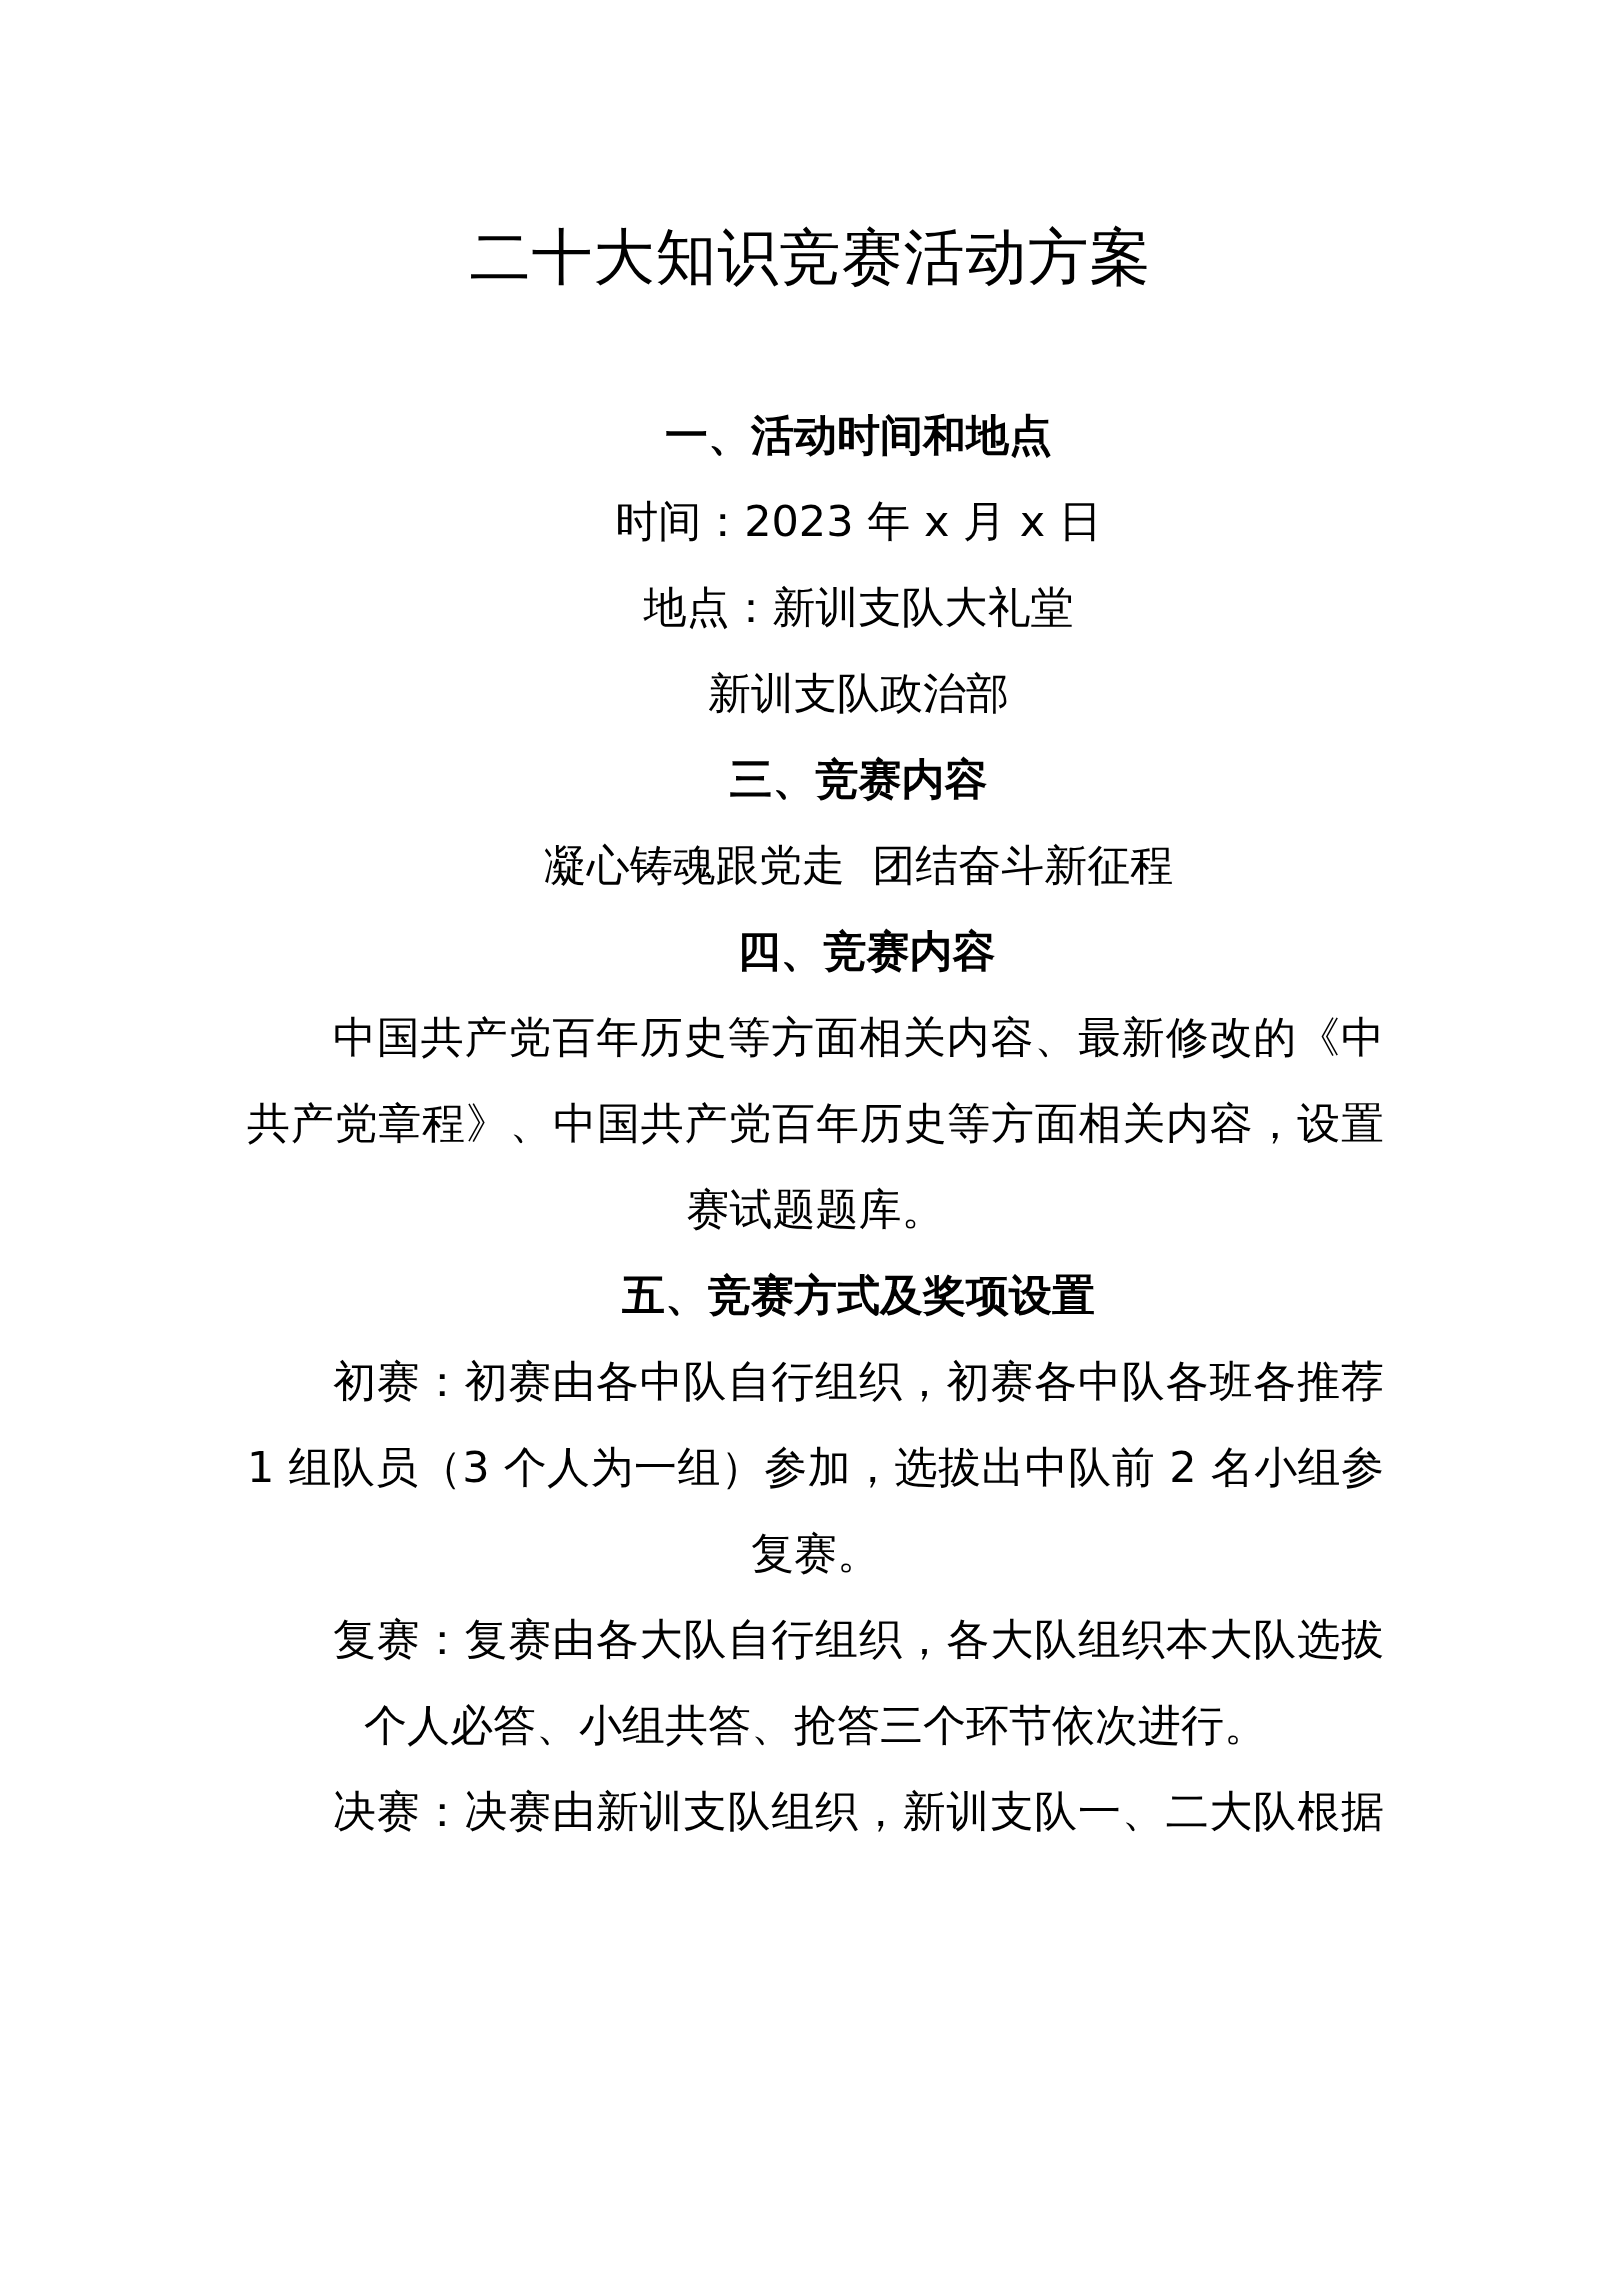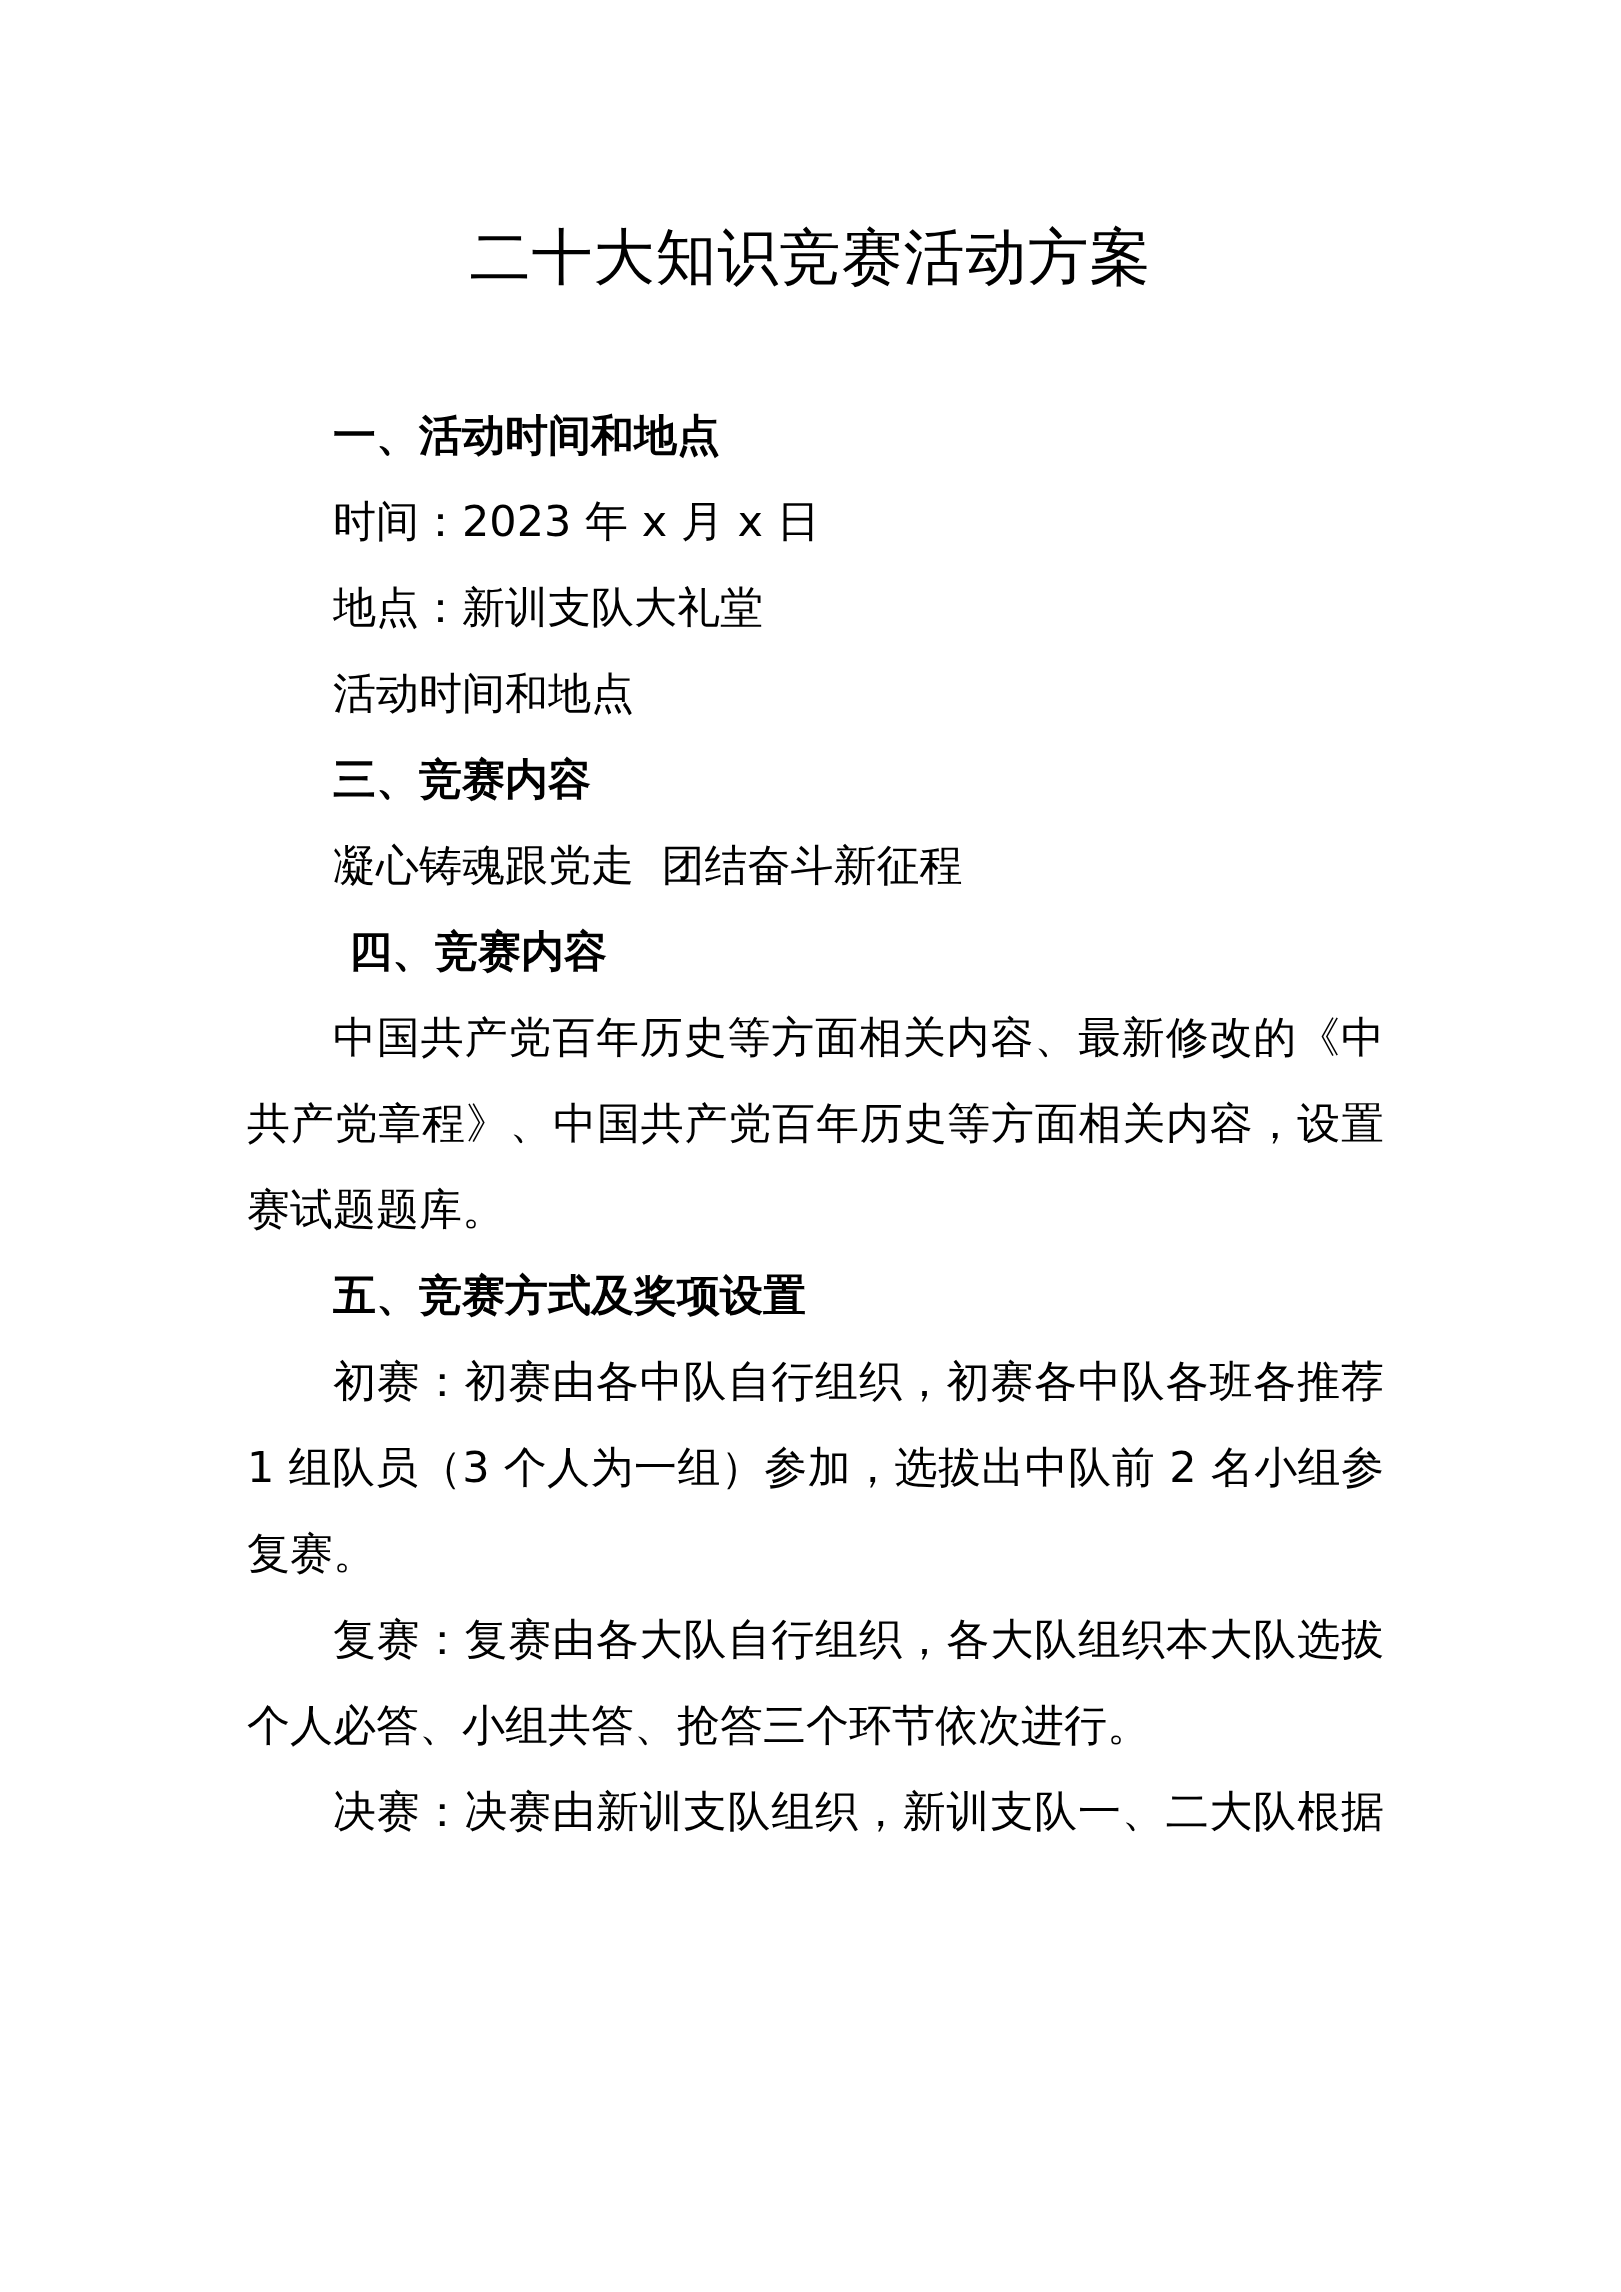--- a/index.html
+++ b/index.html
@@ -41,20 +41,21 @@
       left: 247px;
       top: 392px;
       width: 1137px;
     }
     .line {
       font-size: 43px;
       line-height: 86px;
       height: 86px;
       white-space: nowrap;
       margin: 0;
+      text-align: center;
     }
     .h {
       font-weight: bold;
       padding-left: 86px;
     }
     .h.shift {
       padding-left: 102px;
     }
     .p-indent {
       padding-left: 86px;
@@ -75,21 +76,21 @@
 
 <div class="page">
   <h1 class="title">二十大知识竞赛活动方案</h1>
 
   <div class="body">
 
     <p class="line h">一、活动时间和地点</p>
     <p class="line p-indent">时间：2023 年 x 月 x 日</p>
     <p class="line p-indent">地点：新训支队大礼堂</p>
 
-    <p class="line p-indent">活动时间和地点</p>
+    <p class="line p-indent">新训支队政治部</p>
 
     <p class="line h">三、竞赛内容</p>
     <p class="line p-indent"><span>凝心铸魂跟党走</span><span class="gap"></span><span>团结奋斗新征程</span></p>
 
     <p class="line h shift">四、竞赛内容</p>
     <p class="line p-indent justify">中国共产党百年历史等方面相关内容、最新修改的《中国</p>
     <p class="line p-flush justify">共产党章程》、中国共产党百年历史等方面相关内容，设置竞</p>
     <p class="line p-flush">赛试题题库。</p>
 
     <p class="line h">五、竞赛方式及奖项设置</p>

